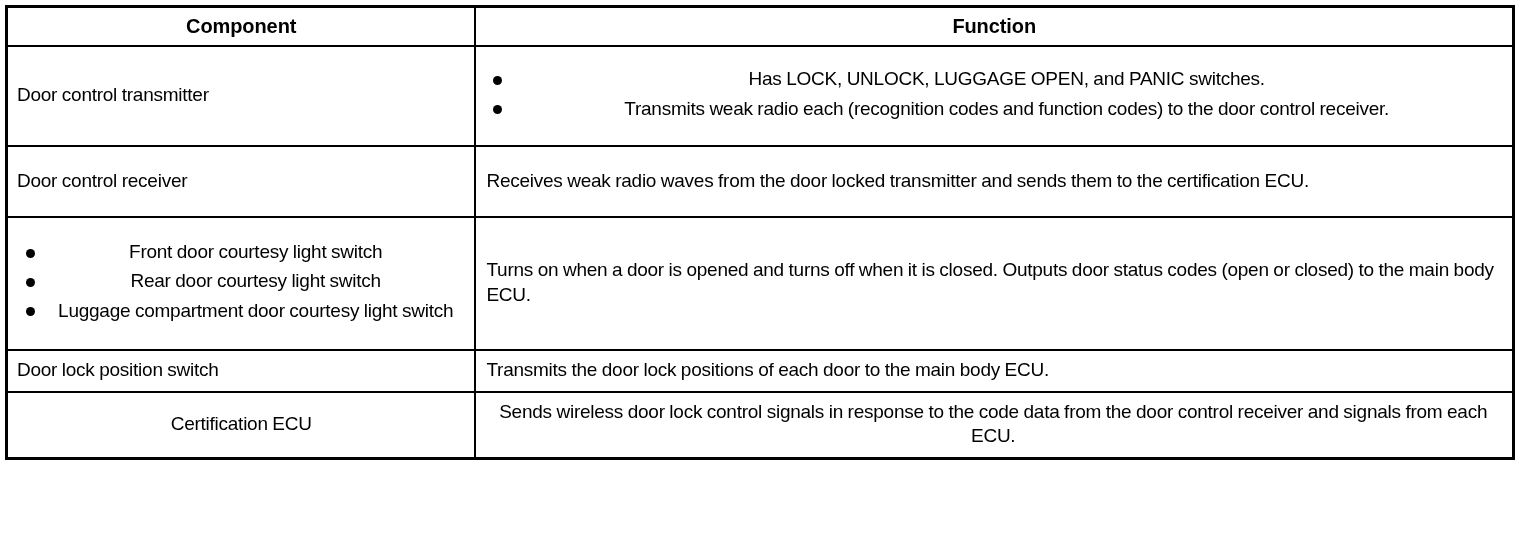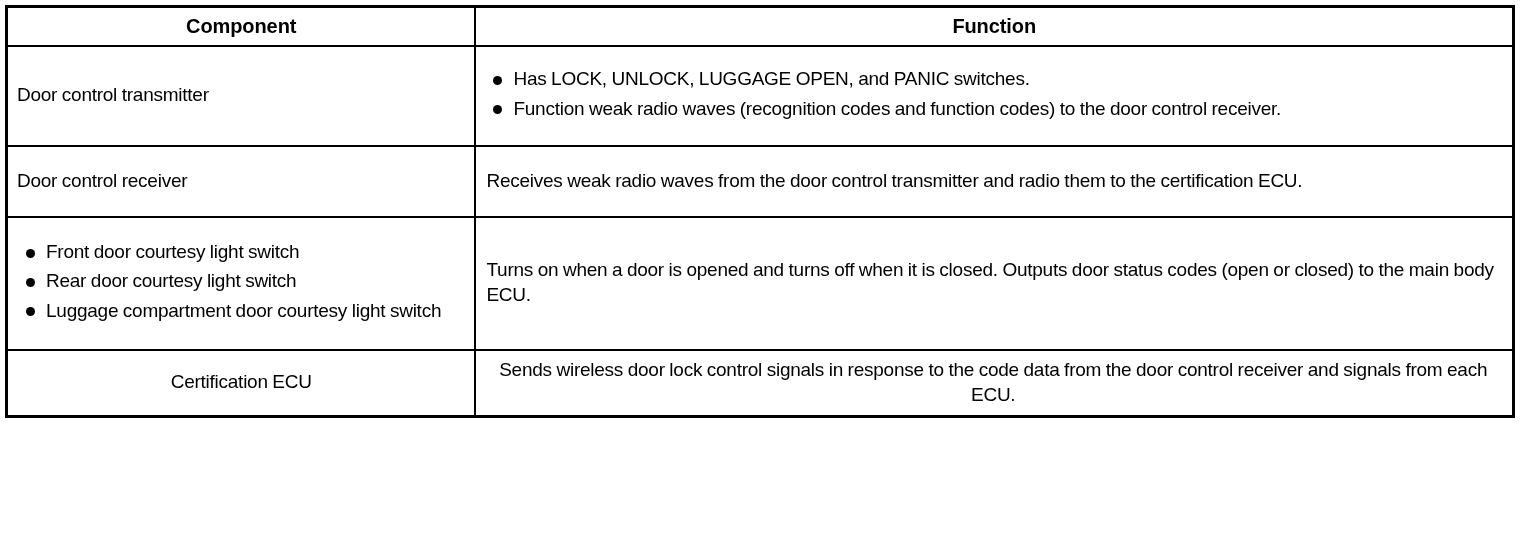--- a/index.html
+++ b/index.html
@@ -65,20 +65,21 @@
   .cell-pad.fn {
     padding-left: 10px;
     padding-right: 12px;
   }
 
   
   ul.bl {
     list-style: none;
     margin: 0;
     padding: 0;
+    text-align: center;
   }
   ul.bl > li {
     position: relative;
     padding-left: 26px;
     margin: 0 0 1px 0;
     line-height: 1.32;
   }
   ul.bl > li:last-child { margin-bottom: 0; }
   ul.bl > li .bullet-dot {
     position: absolute;
@@ -149,36 +150,36 @@
         </td>
         <td class="function-cell">
           <div class="cell-pad fn">
             <ul class="bl">
               <li>
                 <span class="bullet-dot"></span>
                 <span>Has LOCK, UNLOCK, LUGGAGE OPEN, and PANIC switches.</span>
               </li>
               <li>
                 <span class="bullet-dot"></span>
-                <span>Function weak radio waves (recognition codes and function codes) to the door control receiver.</span>
+                <span>Transmits weak radio each (recognition codes and function codes) to the door control receiver.</span>
               </li>
             </ul>
           </div>
         </td>
       </tr>
 
       <tr class="row-h2">
         <td class="component-cell">
           <div class="cell-pad">
             <span class="plain-text">Door control receiver</span>
           </div>
         </td>
         <td class="function-cell">
           <div class="cell-pad fn">
-            <span class="plain-text">Receives weak radio waves from the door control transmitter and radio them to the certification ECU.</span>
+            <span class="plain-text">Receives weak radio waves from the door locked transmitter and sends them to the certification ECU.</span>
           </div>
         </td>
       </tr>
 
       <tr class="row-h3">
         <td class="component-cell">
           <div class="cell-pad">
             <ul class="bl">
               <li>
                 <span class="bullet-dot"></span>
@@ -195,20 +196,32 @@
             </ul>
           </div>
         </td>
         <td class="function-cell">
           <div class="cell-pad fn">
             <span class="plain-text">Turns on when a door is opened and turns off when it is closed. Outputs door status codes (open or closed) to the main body ECU.</span>
           </div>
         </td>
       </tr>
 
+      <tr class="row-h4">
+        <td class="component-cell">
+          <div class="cell-pad">
+            <span class="plain-text">Door lock position switch</span>
+          </div>
+        </td>
+        <td class="function-cell">
+          <div class="cell-pad fn">
+            <span class="plain-text">Transmits the door lock positions of each door to the main body ECU.</span>
+          </div>
+        </td>
+      </tr>
 
 
       <tr class="row-h6">
         <td class="component-cell">
           <div class="cell-pad">
             <span class="plain-text">Certification ECU</span>
           </div>
         </td>
         <td class="function-cell">
           <div class="cell-pad fn">

